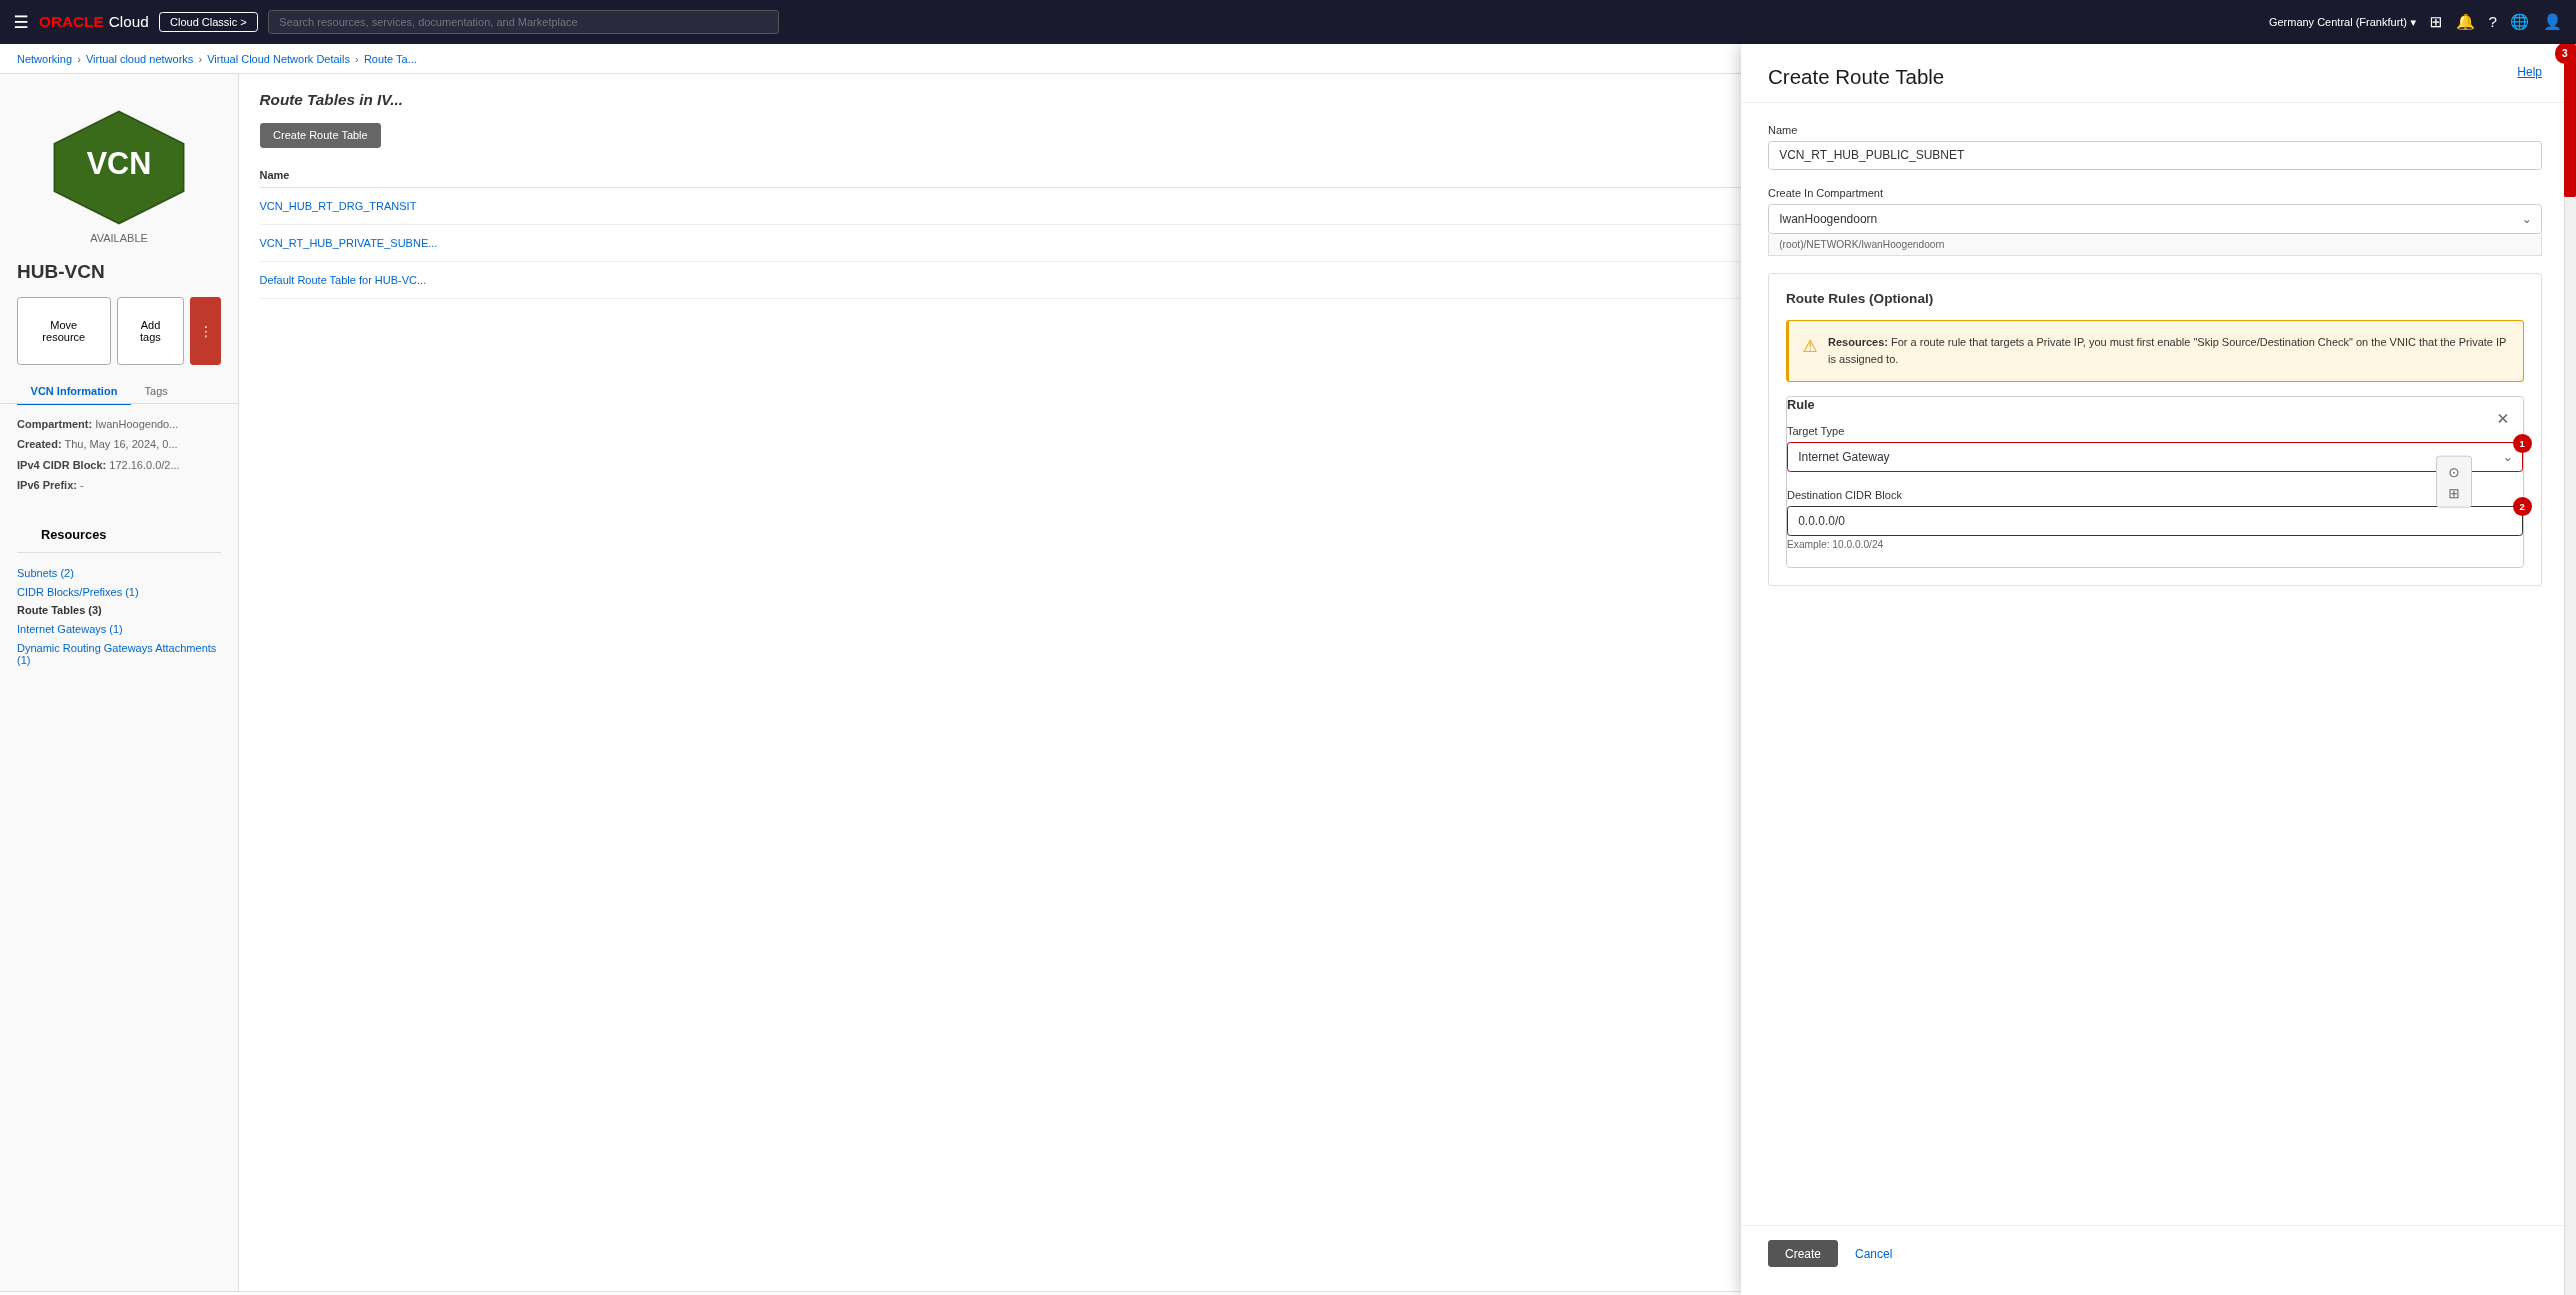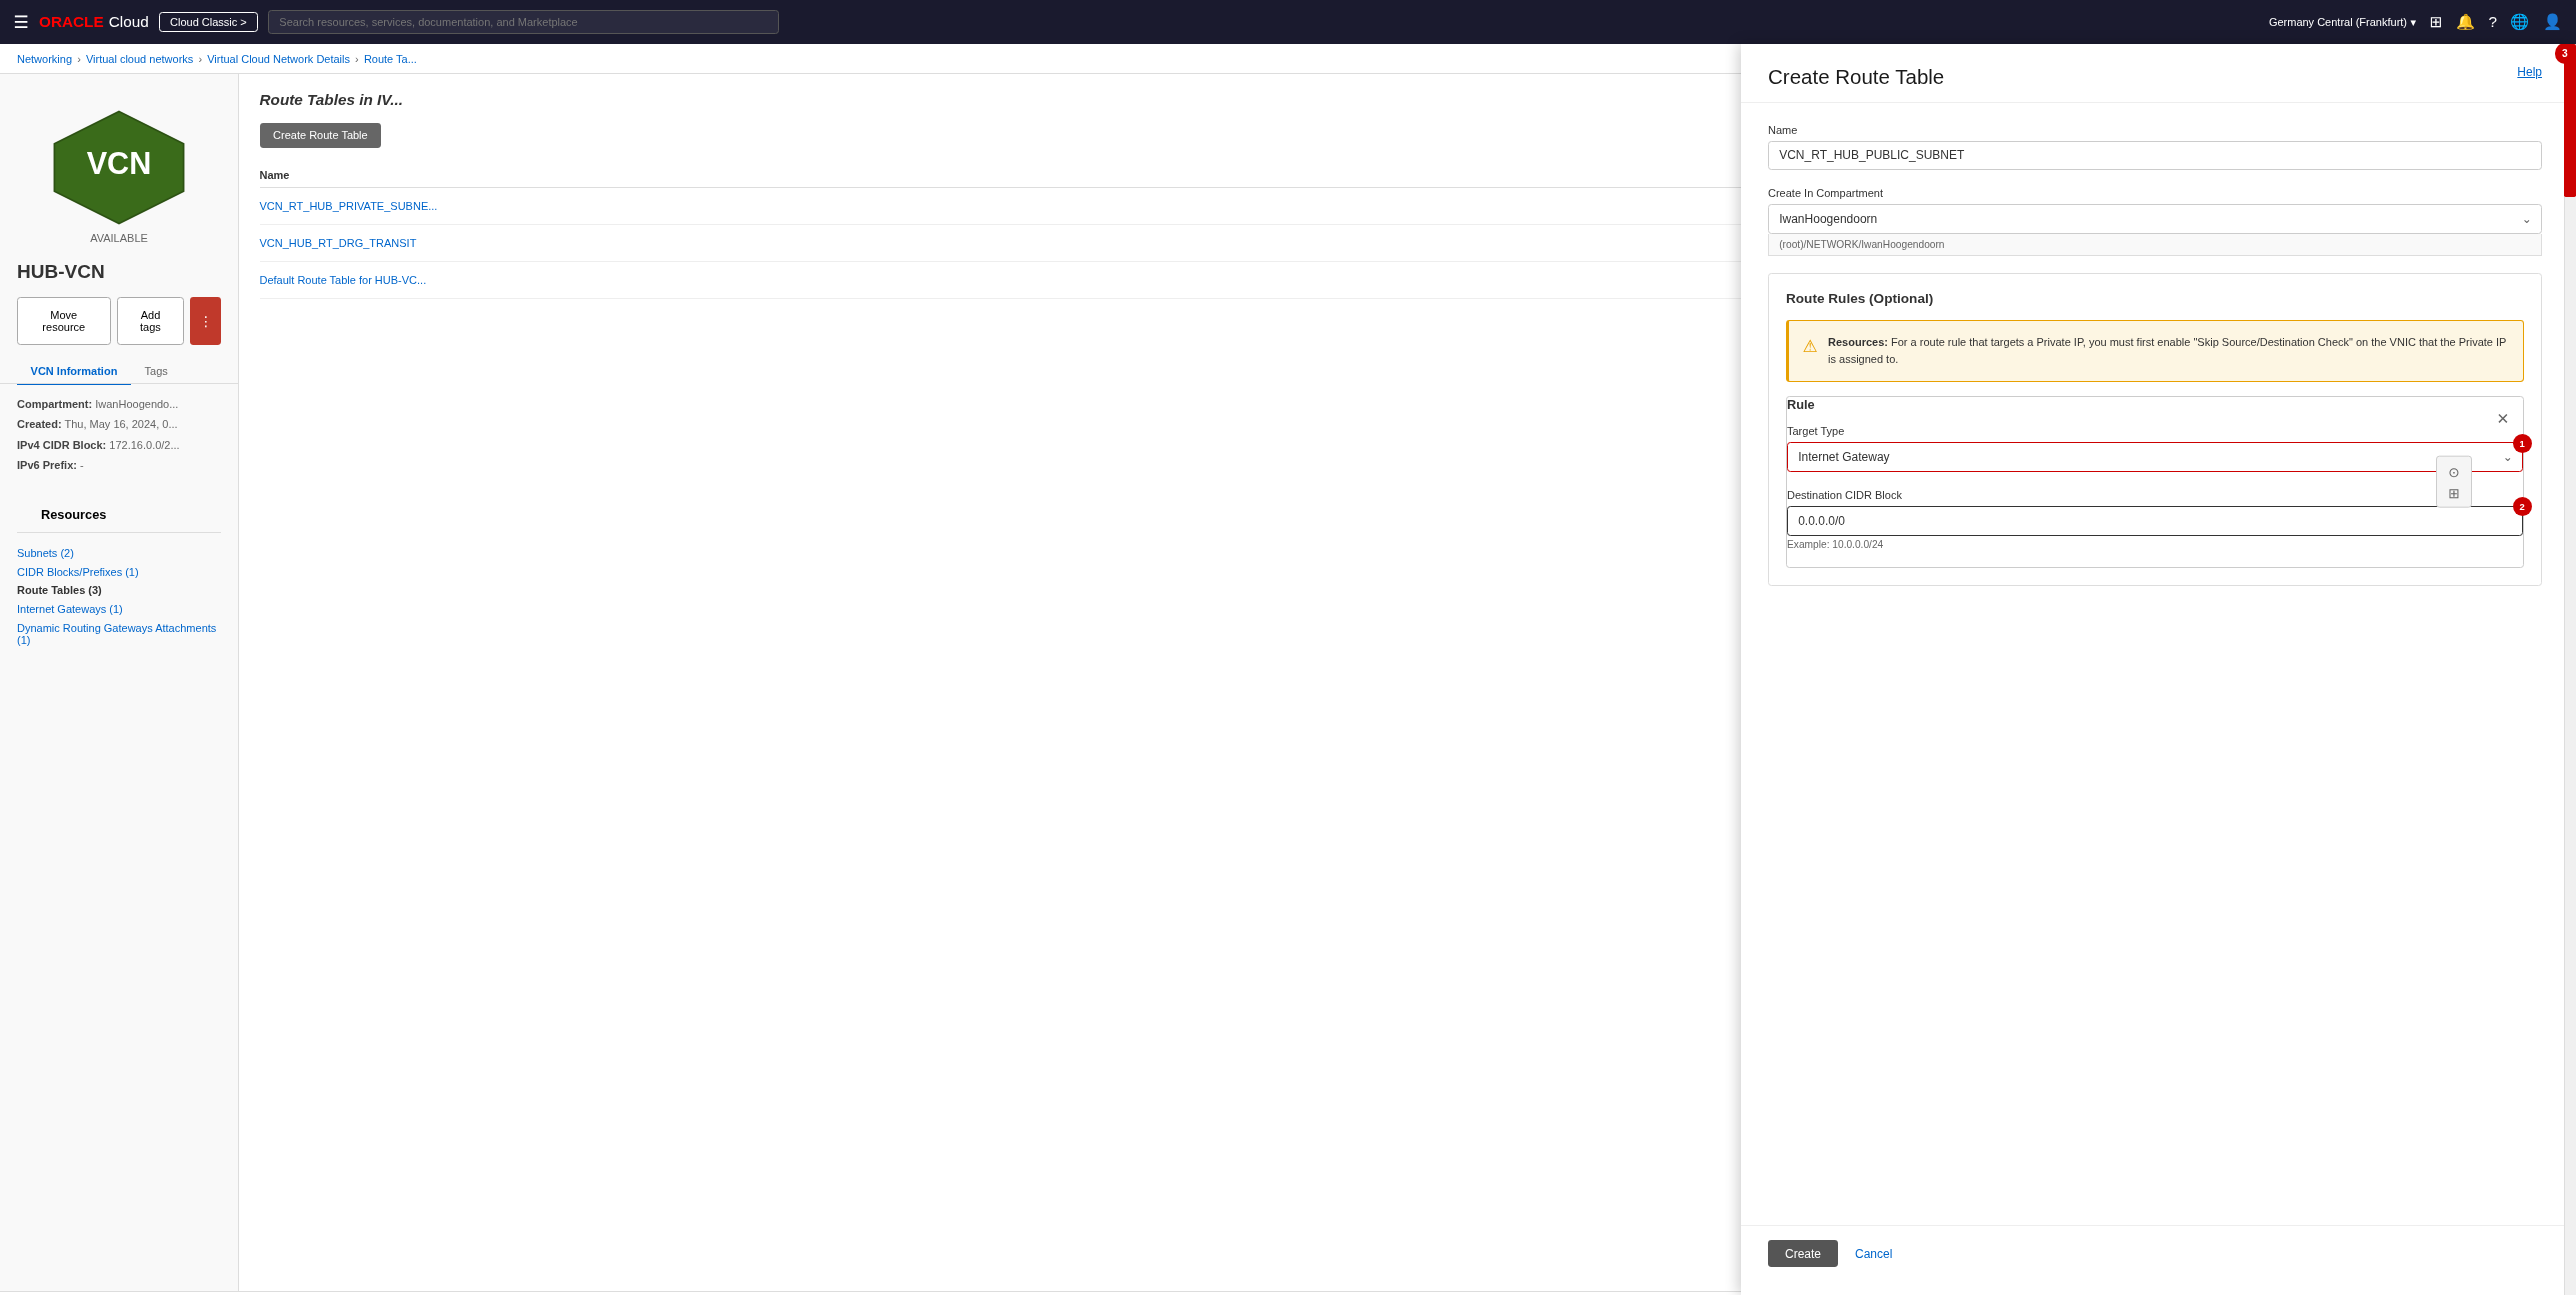--- a/index.html
+++ b/index.html
@@ -87,21 +87,21 @@
       justify-content: center;
     }
     .vcn-hexagon svg { width: 100%; height: 100%; }
     .vcn-label { font-size: 11px; color: #666; margin-top: 5.1px; font-weight: 500; }
     .vcn-name { font-size: 19px; font-weight: bold; color: #333; padding: 0 17px 13.6px; }
 
     .action-buttons { display: flex; gap: 6.8px; padding: 0 17px 13.6px; }
     .btn-outline {
       border: 0.9px solid #aaa;
       background: white;
-      padding: 11px 12px;
+      padding: 21px 12px;
       border-radius: 3.4px;
       cursor: pointer;
       font-size: 11px;
     }
     .btn-danger { background: #c0392b; color: white; border: none; padding: 5.1px 12px; border-radius: 3.4px; cursor: pointer; font-size: 11px; }
 
     .tabs-row { display: flex; border-bottom: 1.7px solid #ddd; padding: 0 17px; gap: 0; }
     .tab { padding: 6.8px 13.6px; font-size: 11px; cursor: pointer; color: #666; border-bottom: 1.7px solid transparent; margin-bottom: -1.7px; }
     .tab.active { color: #0066cc; border-bottom: 1.7px solid #0066cc; font-weight: 600; }
 
@@ -434,24 +434,24 @@
   <main class="main-content">
     <div class="content-title">
       Route Tables <em>in IV...</em>
     </div>
     <button class="create-btn">Create Route Table</button>
 
     <div class="table-header">
       <span>Name</span>
     </div>
     <div class="table-row">
+      <a class="table-link" href="#">VCN_HUB_RT_DRG_TRANSIT</a>
+    </div>
+    <div class="table-row">
       <a class="table-link" href="#">VCN_RT_HUB_PRIVATE_SUBNE...</a>
-    </div>
-    <div class="table-row">
-      <a class="table-link" href="#">VCN_HUB_RT_DRG_TRANSIT</a>
     </div>
     <div class="table-row">
       <a class="table-link" href="#">Default Route Table for HUB-VC...</a>
     </div>
   </main>
 </div>
 
 <div class="modal-overlay">
   <div class="modal-panel">
 

